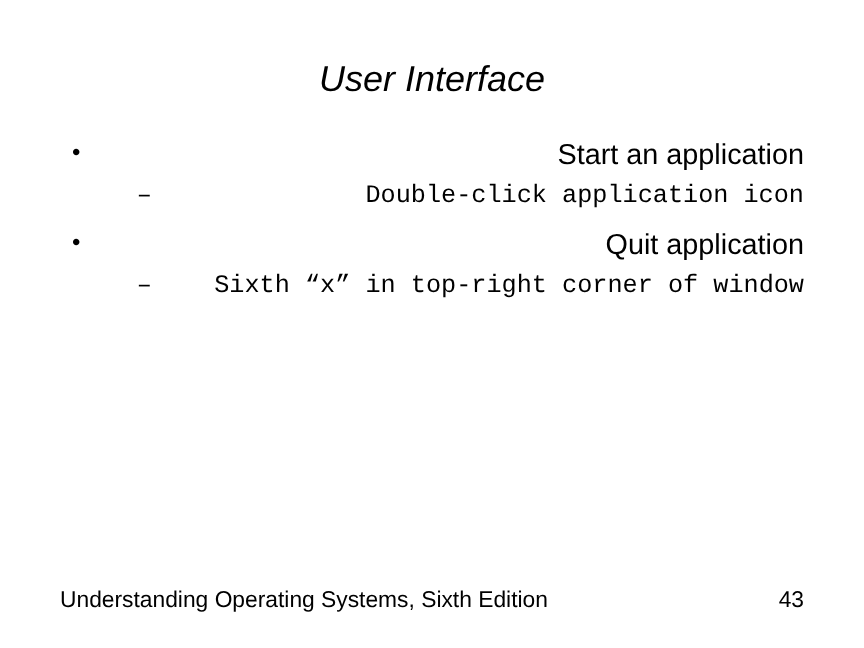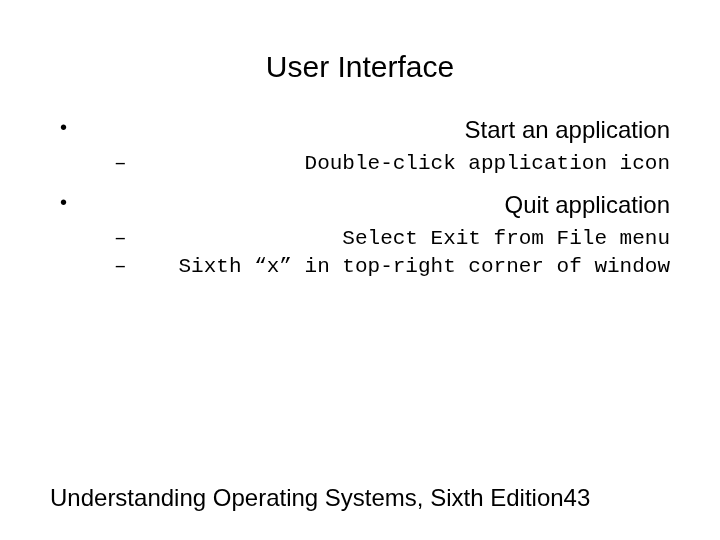--- a/index.html
+++ b/index.html
@@ -17,20 +17,21 @@
     width: 720px;
     height: 540px;
     padding: 40px 50px 30px 50px;
     position: relative;
   }
   .title {
     text-align: center;
     font-size: 30px;
     font-weight: normal;
     margin: 10px 0 30px 0;
+    font-style: italic;
   }
   ul.level1 {
     list-style: none;
     padding-left: 0;
     margin: 0;
   }
   ul.level1 > li {
     font-size: 24px;
     line-height: 1.35;
     margin-bottom: 4px;
@@ -62,42 +63,41 @@
     position: absolute;
     left: 30px;
     top: 0;
   }
   .footer {
     position: absolute;
     bottom: 28px;
     left: 50px;
     right: 50px;
     display: flex;
-    justify-content: flex-start;
-    font-size: 24px;
+    justify-content: space-between;
+    font-size: 19px;
   }
 </style>
 </head>
 <body>
 
 <div class="slide">
 
   <h1 class="title">User Interface</h1>
 
   <ul class="level1">
     <li>
       <span>Start an application</span>
       <ul class="level2">
         <li><span>Double-click application icon</span></li>
       </ul>
     </li>
     <li>
       <span>Quit application</span>
       <ul class="level2">
-        <li><span>Select Exit from File menu</span></li>
         <li><span>Sixth “x” in top-right corner of window</span></li>
       </ul>
     </li>
   </ul>
 
   <div class="footer">
     <span>Understanding Operating Systems, Sixth Edition</span>
     <span>43</span>
   </div>
 

